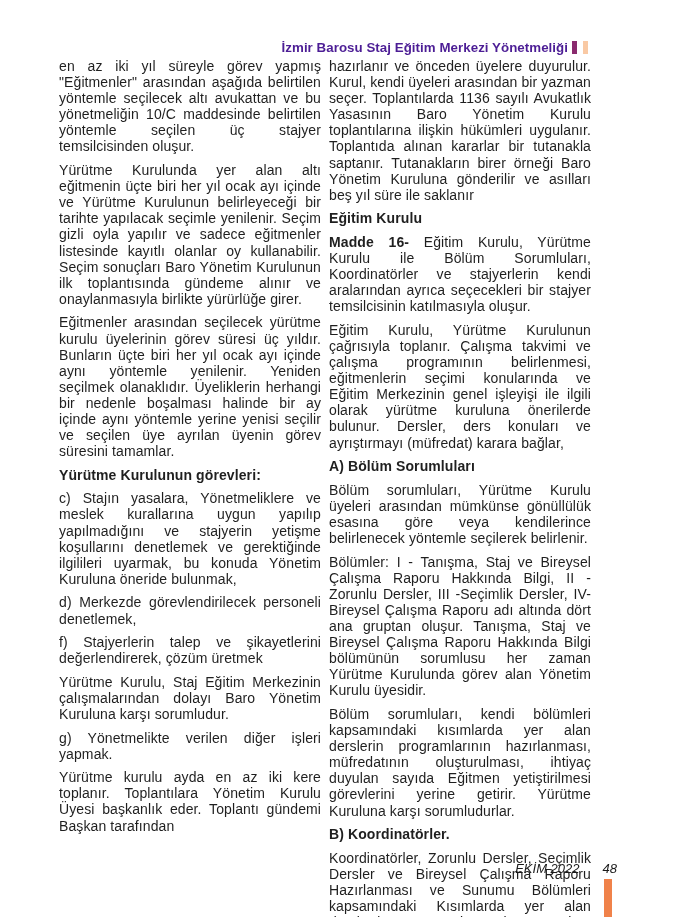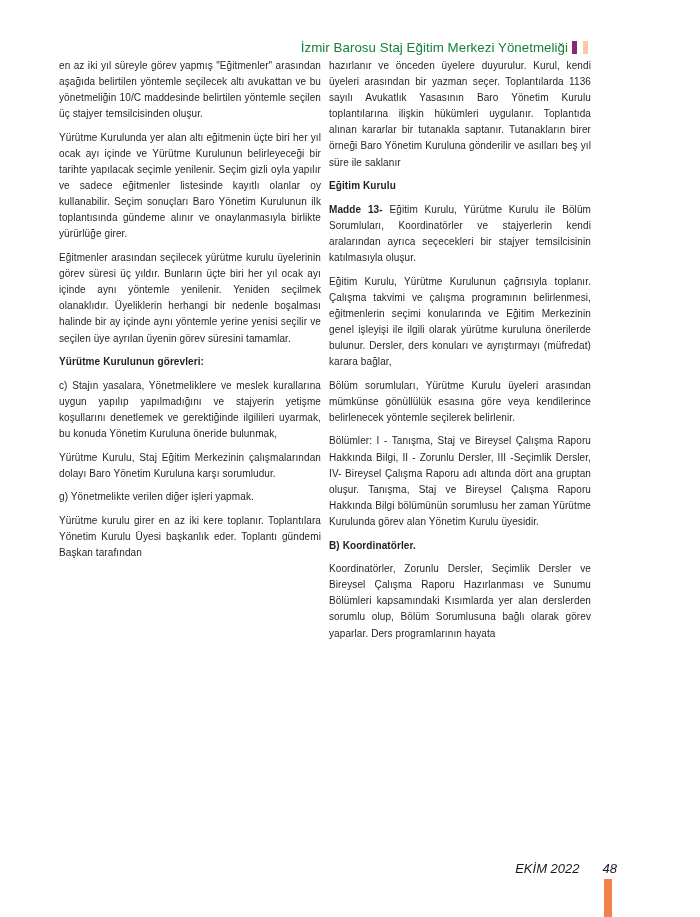--- a/index.html
+++ b/index.html
@@ -1,24 +1,24 @@
 <!DOCTYPE html>
 <html><head>
 <meta charset="utf-8">
 <style>
   html, body { margin: 0; padding: 0; background: #ffffff; }
   body { width: 700px; height: 917px; position: relative; overflow: hidden;
          font-family: "DejaVu Sans Condensed", "DejaVu Sans", sans-serif; color: #1f1f1f; }
   .header { position: absolute; top: 40px; right: 112px; display: flex; align-items: center; gap: 4px; }
-  .header-title { font-family: "Liberation Sans", sans-serif; font-weight: normal; font-size: 13.3px; color: #15803d; letter-spacing: 0.05px; }
+  .header-title { font-family: "Liberation Sans", sans-serif; font-weight: bold; font-size: 13.3px; color: #4c1d95; letter-spacing: 0.05px; }
   .hbar { display: inline-block; width: 5px; height: 13px; }
   .hbar.purple { background: #8a2a6e; }
   .hbar.peach { background: #f9c9a4; margin-left: 2px; }
   .col { position: absolute; top: 58px; width: 262px; font-family: "Liberation Sans", sans-serif;
-         font-size: 10px; line-height: 16.1px; text-align: justify; letter-spacing: 0.1px; }
+         font-size: 14px; line-height: 16.1px; text-align: justify; letter-spacing: 0.1px; }
   .col.left { left: 59px; }
   .col.right { left: 329px; }
   .col p { margin: 0 0 7.5px 0; }
   .col .heading { font-weight: bold; }
   .col b { font-weight: bold; }
   .footer { position: absolute; top: 861px; right: 83px; font-family: "Liberation Sans", sans-serif;
             font-size: 13px; color: #1a1a1a; display: flex; gap: 23px; font-style: italic; }
   .footer .date { font-weight: normal; }
   .footer .page { font-weight: normal; }
   .orange-bar { position: absolute; left: 604px; top: 879px; width: 8px; height: 38px; background: #f0824a; }
@@ -31,32 +31,36 @@
   <span class="hbar purple"></span>
   <span class="hbar peach"></span>
 </div>
 
 <div class="col left">
   <p>en az iki yıl süreyle görev yapmış "Eğitmenler" arasından aşağıda belirtilen yöntemle seçilecek altı avukattan ve bu yönetmeliğin 10/C maddesinde belirtilen yöntemle seçilen üç stajyer temsilcisinden oluşur.</p>
   <p>Yürütme Kurulunda yer alan altı eğitmenin üçte biri her yıl ocak ayı içinde ve Yürütme Kurulunun belirleyeceği bir tarihte yapılacak seçimle yenilenir. Seçim gizli oyla yapılır ve sadece eğitmenler listesinde kayıtlı olanlar oy kullanabilir. Seçim sonuçları Baro Yönetim Kurulunun ilk toplantısında gündeme alınır ve onaylanmasıyla birlikte yürürlüğe girer.</p>
   <p>Eğitmenler arasından seçilecek yürütme kurulu üyelerinin görev süresi üç yıldır. Bunların üçte biri her yıl ocak ayı içinde aynı yöntemle yenilenir. Yeniden seçilmek olanaklıdır. Üyeliklerin herhangi bir nedenle boşalması halinde bir ay içinde aynı yöntemle yerine yenisi seçilir ve seçilen üye ayrılan üyenin görev süresini tamamlar.</p>
   <p class="heading">Yürütme Kurulunun görevleri:</p>
   <p>c) Stajın yasalara, Yönetmeliklere ve meslek kurallarına uygun yapılıp yapılmadığını ve stajyerin yetişme koşullarını denetlemek ve gerektiğinde ilgilileri uyarmak, bu konuda Yönetim Kuruluna öneride bulunmak,</p>
+  <p>d) Merkezde görevlendirilecek personeli denetlemek,</p>
+  <p>f) Stajyerlerin talep ve şikayetlerini değerlendirerek, çözüm üretmek</p>
   <p>Yürütme Kurulu, Staj Eğitim Merkezinin çalışmalarından dolayı Baro Yönetim Kuruluna karşı sorumludur.</p>
   <p>g) Yönetmelikte verilen diğer işleri yapmak.</p>
-  <p>Yürütme kurulu girer en az iki kere toplanır. Toplantılara Yönetim Kurulu Üyesi başkanlık eder. Toplantı gündemi Başkan tarafından</p>
+  <p>Yürütme kurulu ayda en az iki kere toplanır. Toplantılara Yönetim Kurulu Üyesi başkanlık eder. Toplantı gündemi Başkan tarafından</p>
 </div>
 
 <div class="col right">
   <p>hazırlanır ve önceden üyelere duyurulur. Kurul, kendi üyeleri arasından bir yazman seçer. Toplantılarda 1136 sayılı Avukatlık Yasasının Baro Yönetim Kurulu toplantılarına ilişkin hükümleri uygulanır. Toplantıda alınan kararlar bir tutanakla saptanır. Tutanakların birer örneği Baro Yönetim Kuruluna gönderilir ve asılları beş yıl süre ile saklanır</p>
   <p class="heading">Eğitim Kurulu</p>
-  <p><b>Madde 13-</b><span> Eğitim Kurulu, Yürütme Kurulu ile Bölüm Sorumluları, Koordinatörler ve stajyerlerin kendi aralarından ayrıca seçecekleri bir stajyer temsilcisinin katılmasıyla oluşur.</span></p>
+  <p><b>Madde 16-</b><span> Eğitim Kurulu, Yürütme Kurulu ile Bölüm Sorumluları, Koordinatörler ve stajyerlerin kendi aralarından ayrıca seçecekleri bir stajyer temsilcisinin katılmasıyla oluşur.</span></p>
   <p>Eğitim Kurulu, Yürütme Kurulunun çağrısıyla toplanır. Çalışma takvimi ve çalışma programının belirlenmesi, eğitmenlerin seçimi konularında ve Eğitim Merkezinin genel işleyişi ile ilgili olarak yürütme kuruluna önerilerde bulunur. Dersler, ders konuları ve ayrıştırmayı (müfredat) karara bağlar,</p>
+  <p class="heading">A) Bölüm Sorumluları</p>
   <p>Bölüm sorumluları, Yürütme Kurulu üyeleri arasından mümkünse gönüllülük esasına göre veya kendilerince belirlenecek yöntemle seçilerek belirlenir.</p>
   <p>Bölümler: I - Tanışma, Staj ve Bireysel Çalışma Raporu Hakkında Bilgi, II - Zorunlu Dersler, III -Seçimlik Dersler, IV- Bireysel Çalışma Raporu adı altında dört ana gruptan oluşur. Tanışma, Staj ve Bireysel Çalışma Raporu Hakkında Bilgi bölümünün sorumlusu her zaman Yürütme Kurulunda görev alan Yönetim Kurulu üyesidir.</p>
+  <p>Bölüm sorumluları, kendi bölümleri kapsamındaki kısımlarda yer alan derslerin programlarının hazırlanması, müfredatının oluşturulması, ihtiyaç duyulan sayıda Eğitmen yetiştirilmesi görevlerini yerine getirir. Yürütme Kuruluna karşı sorumludurlar.</p>
   <p class="heading">B) Koordinatörler.</p>
   <p>Koordinatörler, Zorunlu Dersler, Seçimlik Dersler ve Bireysel Çalışma Raporu Hazırlanması ve Sunumu Bölümleri kapsamındaki Kısımlarda yer alan derslerden sorumlu olup, Bölüm Sorumlusuna bağlı olarak görev yaparlar. Ders programlarının hayata</p>
 </div>
 
 <div class="footer">
   <span class="date">EKİM 2022</span>
   <span class="page">48</span>
 </div>
 <div class="orange-bar"></div>
 

